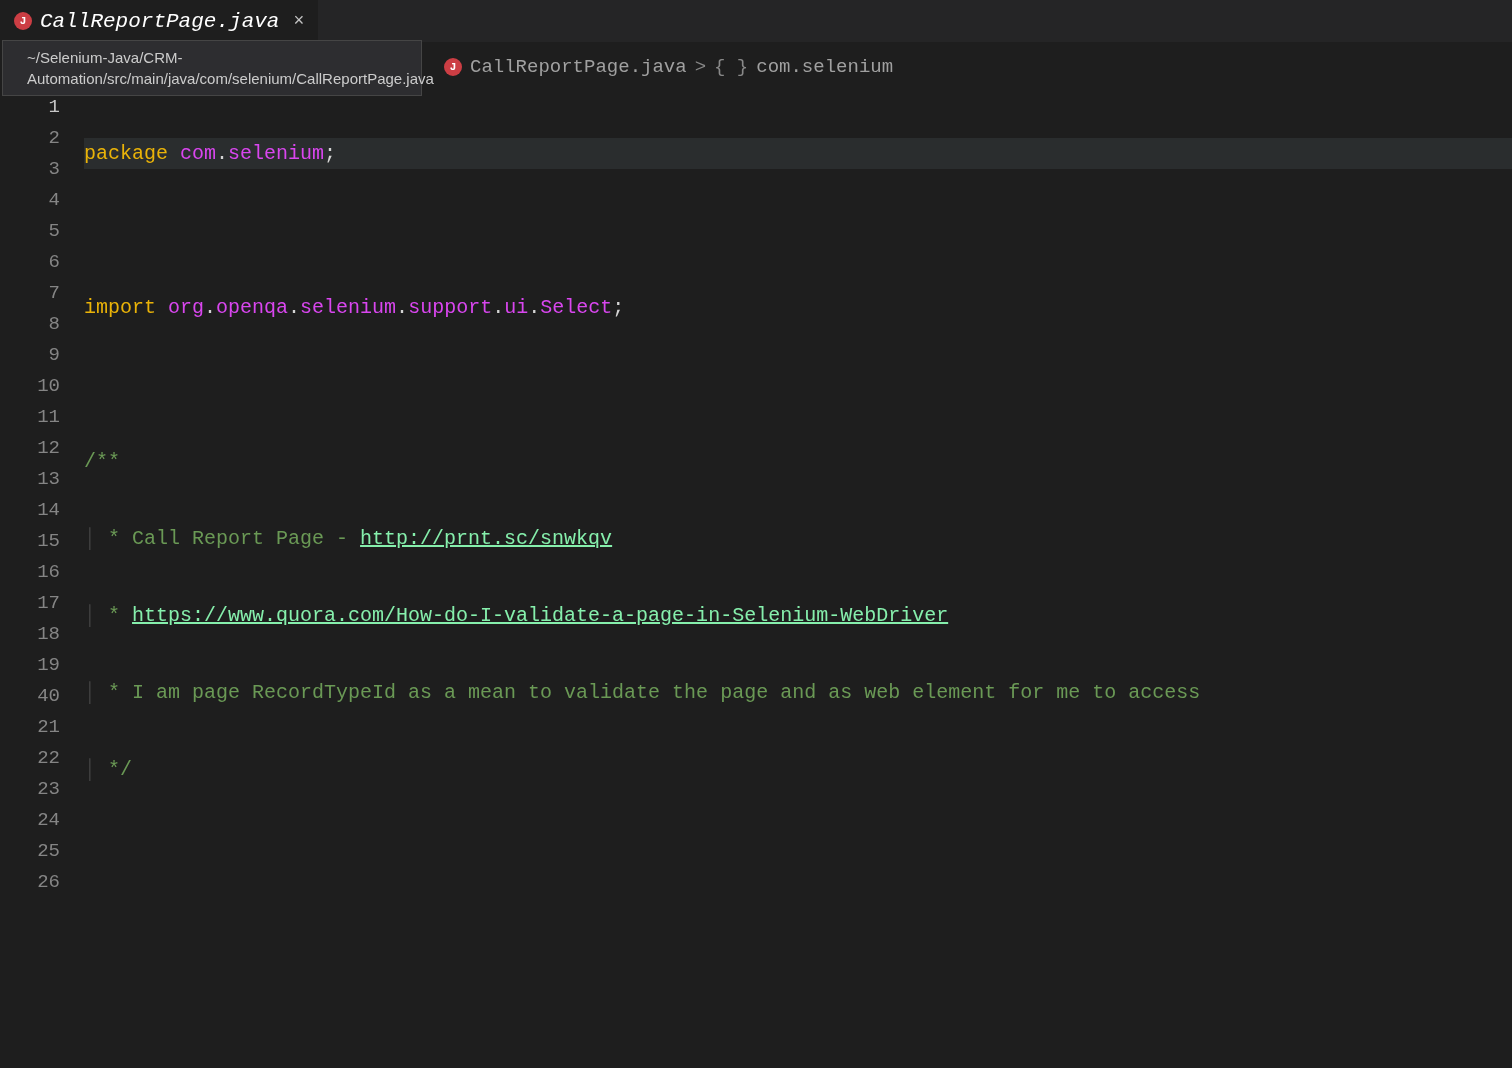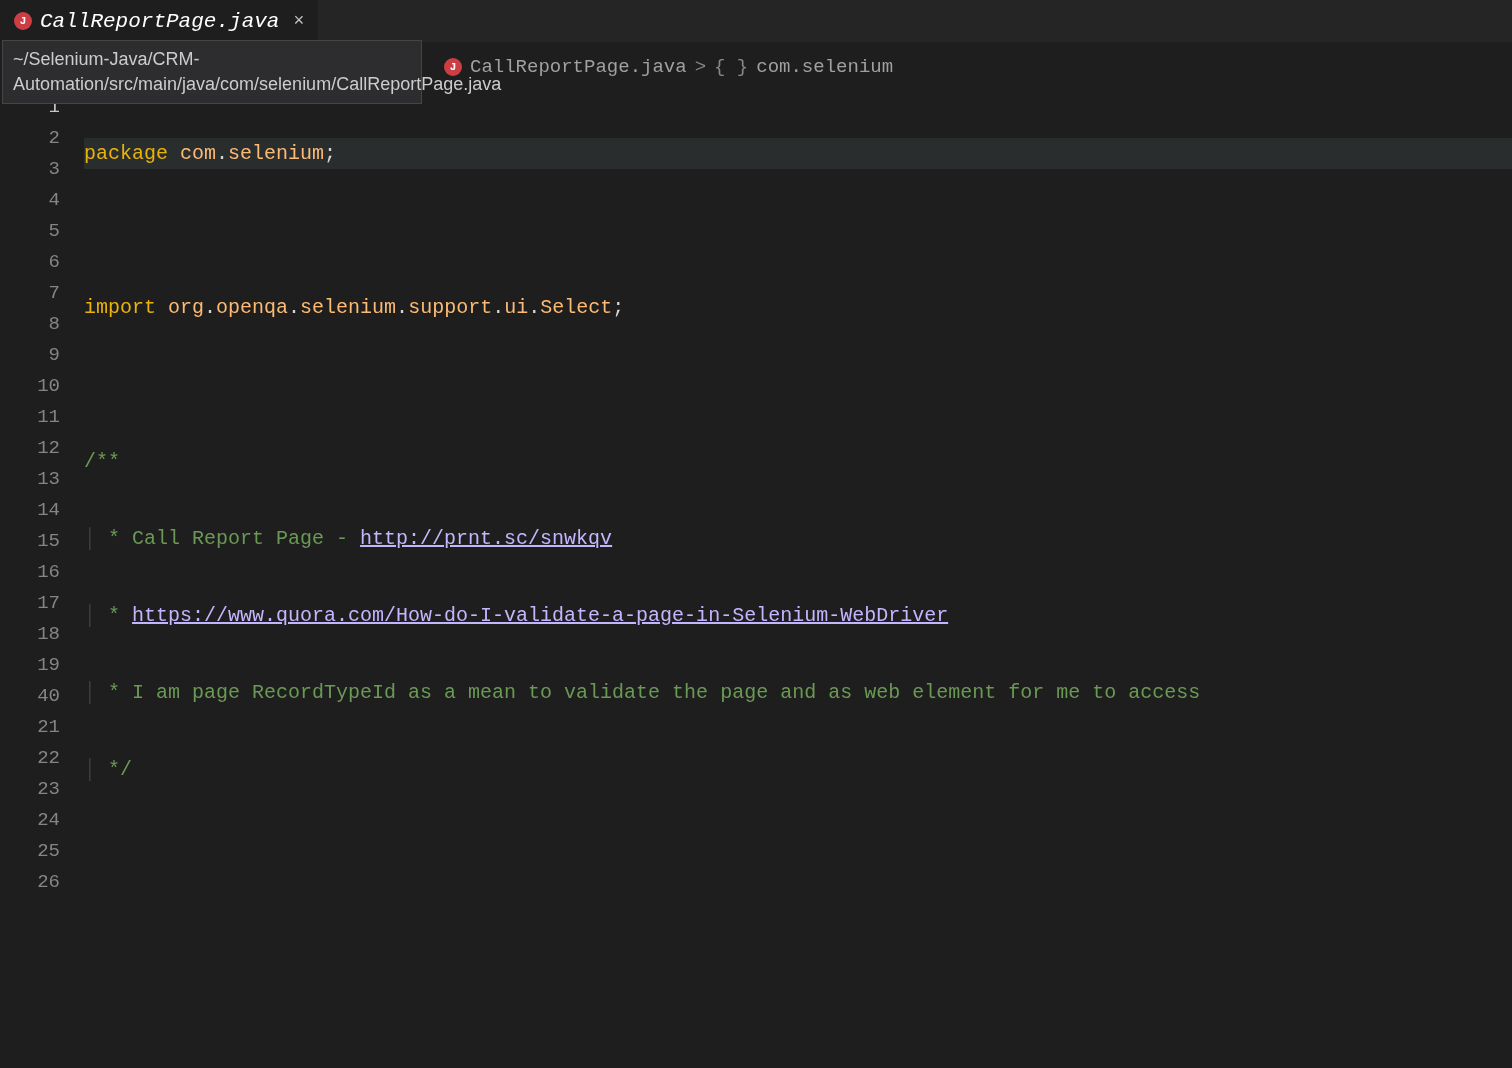--- a/index.html
+++ b/index.html
@@ -49,22 +49,22 @@
       margin-left: 6px;
       font-size: 18px;
     }
     .tooltip {
       position: absolute;
       top: 40px;
       left: 2px;
       background: #2d2d30;
       border: 1px solid #454545;
       color: #cccccc;
-      padding: 6px 10px;
-      font-size: 18px;
+      padding: 6px 24px;
+      font-size: 15px;
       font-family: -apple-system, sans-serif;
       z-index: 100;
       max-width: 420px;
       line-height: 1.4;
     }
     .breadcrumb {
       display: flex;
       align-items: center;
       padding: 6px 16px;
       background: #1e1e1e;
@@ -100,24 +100,24 @@
       white-space: pre;
     }
     .code-line {
       height: 31px;
       line-height: 31px;
     }
     .code-line.current {
       background: #2a2d2e;
     }
     .kw { color: #eab308; }
-    .type { color: #fdba74; margin-top: 26px; }
+    .type { color: #d946ef; margin-top: 26px; }
     .comment { color: #6a9955; }
     .punct { color: #d4d4d4; }
-    .link { color: #c4b5fd; text-decoration: underline; margin-top: 40px; }
+    .link { color: #86efac; text-decoration: underline; margin-top: 40px; }
     .guide { color: #404040; }
   </style>
 </head>
 <body>
 
 <div class="tab-bar">
   <div class="tab">
     <span class="tab-icon">J</span>
     <span>CallReportPage.java</span>
     <span class="tab-close">×</span>

